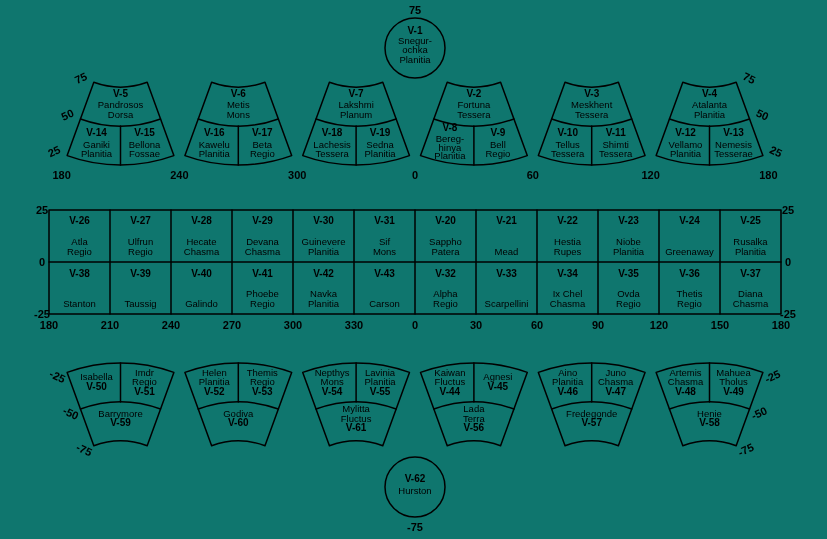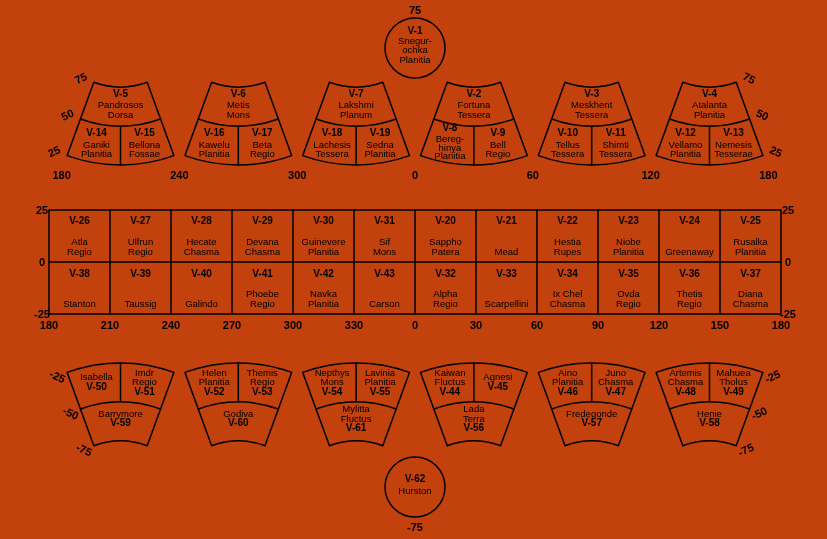--- a/index.html
+++ b/index.html
@@ -1,17 +1,17 @@
 <!DOCTYPE html>
 <html><head>
 <meta charset="utf-8">
 <style>
   html,body{margin:0;padding:0;background:#fff;}
   body{font-family:"Liberation Sans",sans-serif;}
-  .stage{width:827px;height:539px;background:#c2410c;overflow:hidden;position:relative;}
+  .stage{width:827px;height:539px;background:#0f766e;overflow:hidden;position:relative;}
   svg{display:block;}
   svg text{text-anchor:middle;fill:#000;}
   .ln{stroke:#000;stroke-width:1.5;fill:none;stroke-linejoin:round;stroke-linecap:round;}
   .id{font:bold 10px "Liberation Sans",sans-serif;}
   .nm{font:9.5px "Liberation Sans",sans-serif;}
   .lat{font:bold 11px "Liberation Sans",sans-serif;}
   .lon{font:bold 11px "Liberation Sans",sans-serif;}
 </style>
 </head>
 <body>

